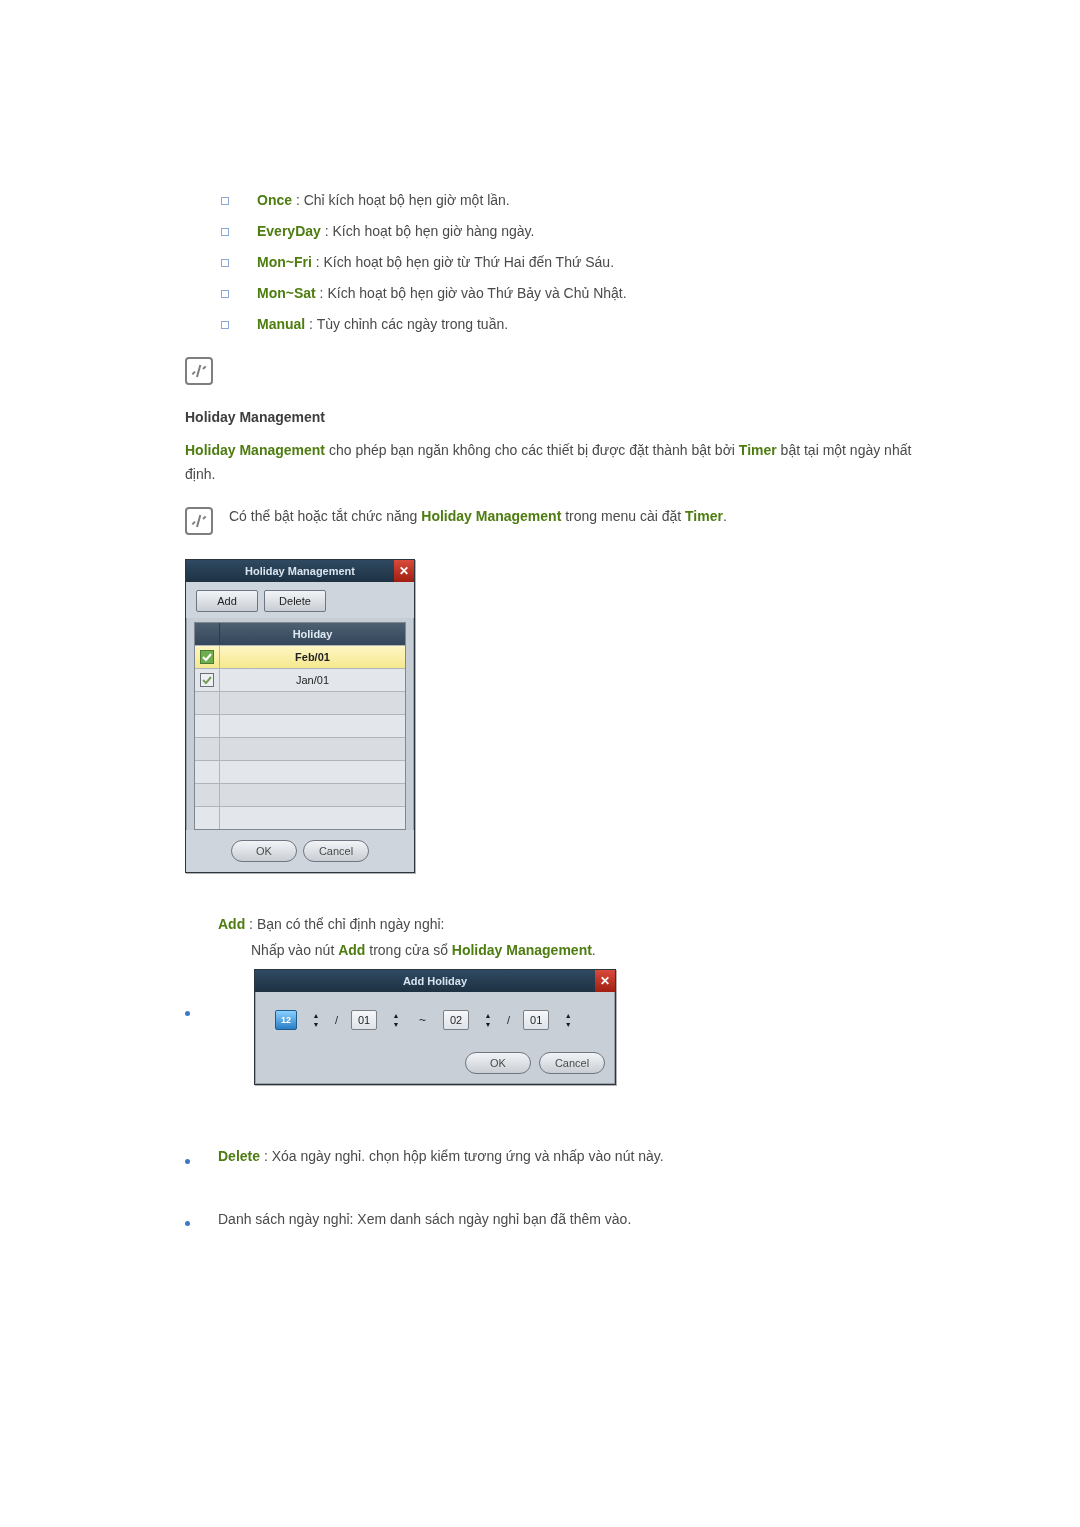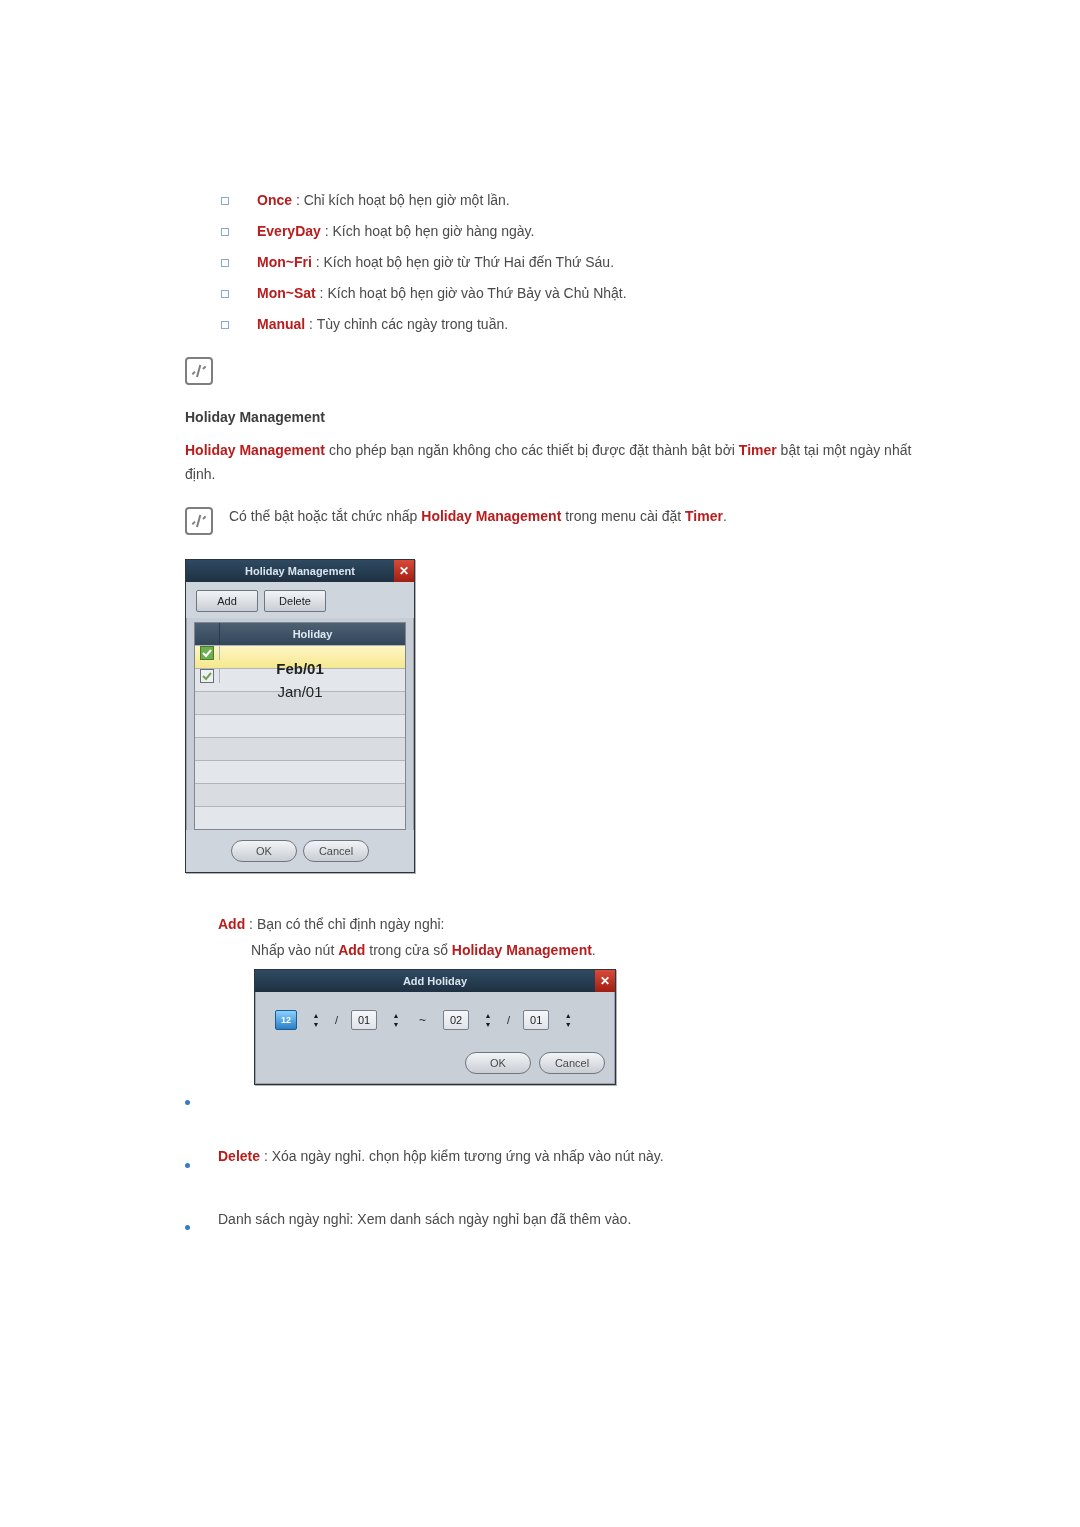--- a/index.html
+++ b/index.html
@@ -22,21 +22,21 @@
     line-height: 1.5;
   }
   .sq-bullet {
     display: inline-block;
     width: 6px; height: 6px;
     border: 1px solid #8aa8d6;
     margin-right: 28px;
     margin-top: 6px;
     flex: none;
   }
-  .emph { font-weight: bold; color: #b91c1c; }
+  .emph { font-weight: bold; color: #4d7c0f; }
   .indent1 { margin-left: 36px; }
 
   .note-row { display: flex; align-items: flex-start; margin: 12px 0 24px 0; }
   .note-icon-box {
     width: 24px; height: 24px;
     border: 2px solid #7e7e7e;
     border-radius: 4px;
     display: flex; align-items: center; justify-content: center;
     flex: none;
     margin-right: 16px;
@@ -110,24 +110,23 @@
     color: #dde8f1;
     font-size: 11px;
     font-weight: bold;
     display: flex;
   }
   .hm-th .col-check { width: 24px; border-right: 1px solid #2c3b4a; background: linear-gradient(#4d6072, #34475a); }
   .hm-th .col-name { flex: 1; display: flex; align-items: center; justify-content: center; }
   .hm-row {
     height: 22px;
     display: flex;
-    font-size: 15px;
+    font-size: 11px;
     color: #222;
     border-top: 1px solid #aeb5bd;
-    flex-direction: column;
   }
   .hm-row.sel { background: linear-gradient(#fff6c4, #f5e88e); font-weight: bold; }
   .hm-row.alt { background: #e3e7eb; }
   .hm-row .col-check {
     width: 24px;
     display: flex; align-items: center; justify-content: center;
     border-right: 1px solid #aeb5bd;
   }
   .hm-row .col-check .chk {
     width: 12px; height: 12px;
@@ -206,21 +205,21 @@
   .dlg-btn {
     width: 64px; height: 20px;
     background: linear-gradient(#f2f4f7, #c9ced4);
     border: 1px solid #6f7680;
     font-size: 11px;
     display: flex; align-items: center; justify-content: center;
     border-radius: 11px;
   }
 
   .dot-list { list-style: none; padding: 0; margin: 0; }
-  .dot-list li { display: flex; align-items: flex-end; margin-bottom: 10px; line-height: 1.6; margin-top: 40px; }
+  .dot-list li { display: flex; align-items: center; margin-bottom: 10px; line-height: 1.6; margin-top: 40px; }
   .dot-bullet {
     width: 5px; height: 5px; border-radius: 50%;
     background: #3a7ac4;
     margin: 9px 28px 0 0;
     flex: none;
   }
   .sub-indent { margin-left: 33px; margin-top: 4px; margin-bottom: 8px; line-height:1.6; }
 </style>
 </head>
 <body>
@@ -264,21 +263,21 @@
     <span class="emph">Holiday Management</span><span> cho phép bạn ngăn không cho các thiết bị được đặt thành bật bởi </span><span class="emph">Timer</span><span> bật tại một ngày nhất định.</span>
   </p>
 
   <div class="note-row">
     <div class="note-icon-box">
       <svg viewBox="0 0 24 24" fill="none" stroke="#7e7e7e" stroke-width="3">
           <path d="M14 3 L9 21 M6 13 L2 17 M18 9 L22 5"></path>
         </svg>
     </div>
     <div class="note-text">
-      <span>Có thể bật hoặc tắt chức nhấp </span><span class="emph">Holiday Management</span><span> trong menu cài đặt </span><span class="emph">Timer</span><span>.</span>
+      <span>Có thể bật hoặc tắt chức năng </span><span class="emph">Holiday Management</span><span> trong menu cài đặt </span><span class="emph">Timer</span><span>.</span>
     </div>
   </div>
 
   <div class="hm-dialog">
     <div class="dlg-titlebar">
       <span>Holiday Management</span>
       <div class="dlg-close">
         <span>✕</span>
       </div>
     </div>

